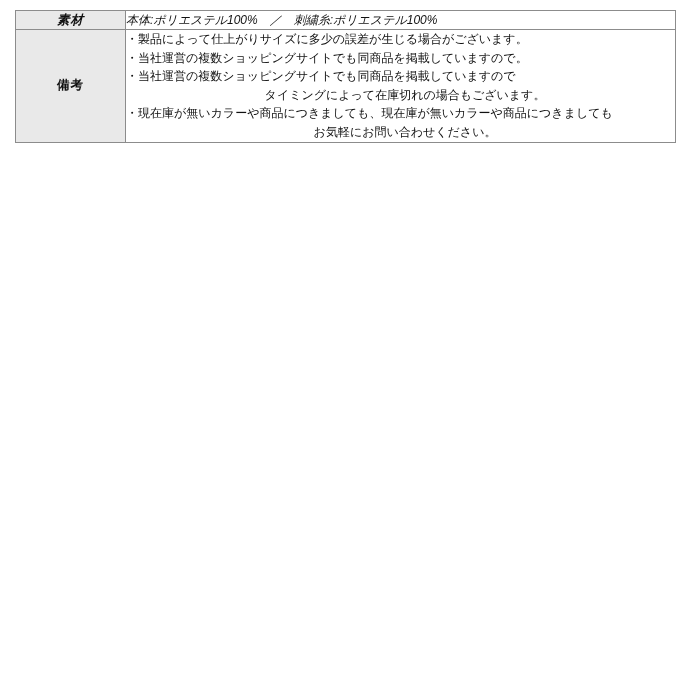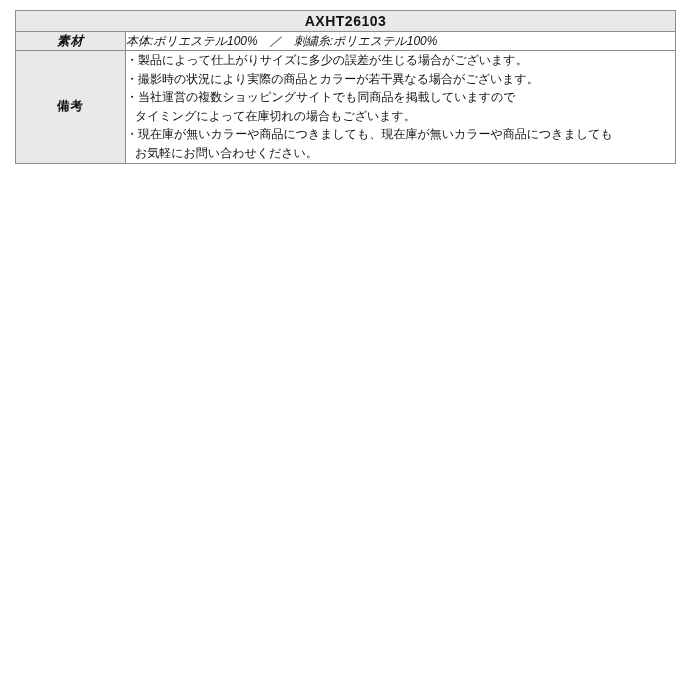--- a/index.html
+++ b/index.html
@@ -73,47 +73,45 @@
     padding: 4px 0 4px 8px;
     line-height: 1.55;
     margin-left: 19px;
   }
   .note-line {
     white-space: pre;
     display: block;
   }
   .note-sub {
     padding-left: 9px;
+    text-align: center;
   }
 </style>
 </head>
 <body>
 
 <div class="page">
 
   <table class="spec-table">
     <colgroup>
       <col style="width:110px">
       <col style="width:550px">
     </colgroup>
     <tbody>
-      <tr>
-        <td class="title-cell" colspan="2">AXHT26103</td>
-      </tr>
       <tr class="row-material">
         <td class="label-cell">素材</td>
         <td class="value-cell">
           <span class="value-inline">本体:ポリエステル100%　／　刺繍糸:ポリエステル100%</span>
         </td>
       </tr>
       <tr>
         <td class="label-cell">備考</td>
         <td class="notes-cell">
           <span class="note-line">・製品によって仕上がりサイズに多少の誤差が生じる場合がございます。</span>
-          <span class="note-line">・撮影時の状況により実際の商品とカラーが若干異なる場合がございます。</span>
+          <span class="note-line">・当社運営の複数ショッピングサイトでも同商品を掲載していますので。</span>
           <span class="note-line">・当社運営の複数ショッピングサイトでも同商品を掲載していますので</span>
           <span class="note-line note-sub">タイミングによって在庫切れの場合もございます。</span>
           <span class="note-line">・現在庫が無いカラーや商品につきましても、現在庫が無いカラーや商品につきましても</span>
           <span class="note-line note-sub">お気軽にお問い合わせください。</span>
         </td>
       </tr>
     </tbody>
   </table>
 
 </div>

